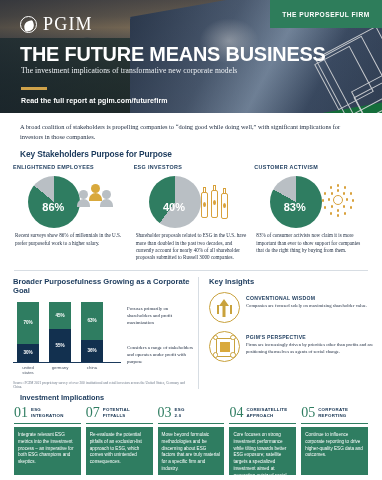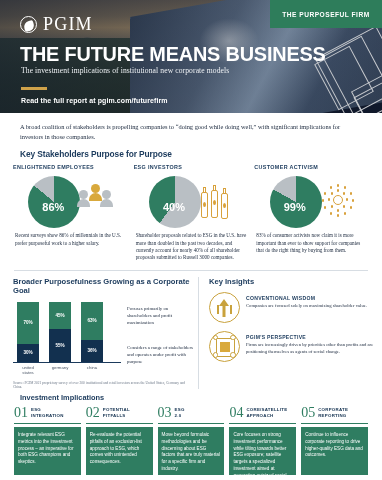--- a/index.html
+++ b/index.html
@@ -8,21 +8,21 @@
     font-family: "Liberation Sans", sans-serif;
     background:#ffffff;
     color:#1b2a43;
     overflow:hidden;
   }
   .page { position:relative; width:382px; height:480px; background:#fff; }
 
   
   .hero {
     position:relative; height:113px; overflow:hidden;
-    background:#0f172a;
+    background:#15803d;
   }
   .hero-bg { position:absolute; inset:0; }
   .sky {
     position:absolute; left:0; top:0; width:100%; height:46px;
     background:linear-gradient(180deg,#6d6256 0%,#8d7a60 35%,#b99a6e 60%,#6f6a63 100%);
   }
   .land {
     position:absolute; left:0; top:38px; width:52%; height:75px;
     background:linear-gradient(180deg,#3c4a3c 0%,#2c3a2e 55%,#263227 100%);
   }
@@ -199,21 +199,21 @@
     </div>
 
     <div class="badge">THE PURPOSEFUL FIRM</div>
 
     <div class="logo-row">
       <div class="logo-mark"></div>
       <div class="logo-text">PGIM</div>
     </div>
 
     <div class="hero-title">THE FUTURE MEANS BUSINESS</div>
-    <div class="hero-sub">The investment implications of institutional new corporate models</div>
+    <div class="hero-sub">The investment implications of transformative new corporate models</div>
     <div class="gold-rule"></div>
     <a class="hero-cta">Read the full report at pgim.com/futurefirm</a>
   </div>
 
   <div class="intro">A broad coalition of stakeholders is propelling companies to “doing good while doing well,” with significant implications for investors in those companies.</div>
   <div class="sec-title">Key Stakeholders Purpose for Purpose</div>
 
   <div class="stake-row">
 
     <div class="stake">
@@ -249,21 +249,21 @@
           <div class="bottle-neck" style="left:24.3px; top:6px;"></div>
         </div>
       </div>
       <div class="stake-copy">Shareholder proposals related to ESG in the U.S. have more than doubled in the past two decades, and currently account for nearly 40% of all shareholder proposals submitted to Russell 3000 companies.</div>
     </div>
 
     <div class="stake">
       <div class="stake-label">CUSTOMER ACTIVISM</div>
       <div class="stake-art">
         <div class="donut" style="background:conic-gradient(#2f7d61 0% 83%, #b9bfc4 83% 100%);">
-          <span>99%</span>
+          <span>83%</span>
         </div>
         <div class="art-side">
           <div class="ring-dots">
             <i style="left:15px;top:0px"></i>
               <i style="left:22px;top:2px"></i>
             <i style="left:28px;top:8px"></i>
               <i style="left:30px;top:15px"></i>
             <i style="left:28px;top:22px"></i>
               <i style="left:22px;top:28px"></i>
             <i style="left:15px;top:30px"></i>
@@ -374,21 +374,21 @@
           <div class="impl-kick">
             <div>ESG</div>
             <div>INTEGRATION</div>
           </div>
         </div>
         <div class="impl-card">Integrate relevant ESG metrics into the investment process – an imperative for both ESG champions and skeptics.</div>
       </div>
 
       <div class="impl-col">
         <div class="impl-head">
-          <div class="impl-num">02</div>
+          <div class="impl-num">07</div>
           <div class="impl-kick">
             <div>POTENTIAL</div>
             <div>PITFALLS</div>
           </div>
         </div>
         <div class="impl-card">Re-evaluate the potential pitfalls of an exclusion-list approach to ESG, which comes with unintended consequences.</div>
       </div>
 
       <div class="impl-col">
         <div class="impl-head">

